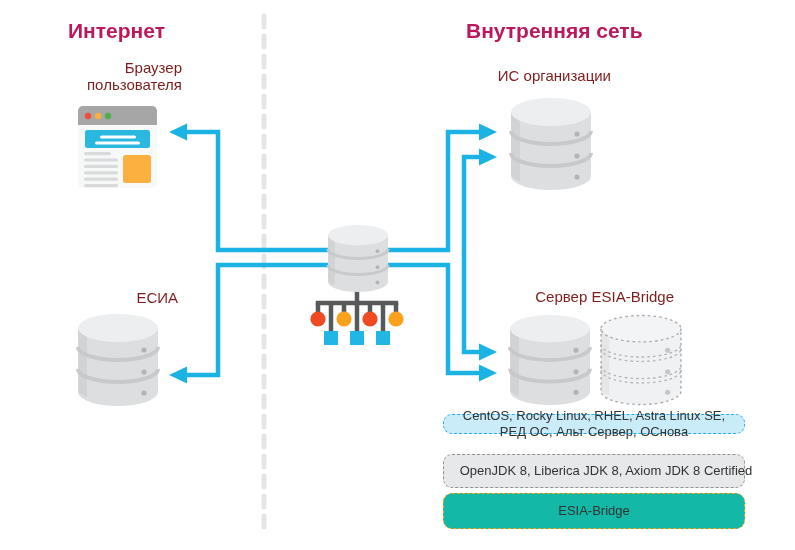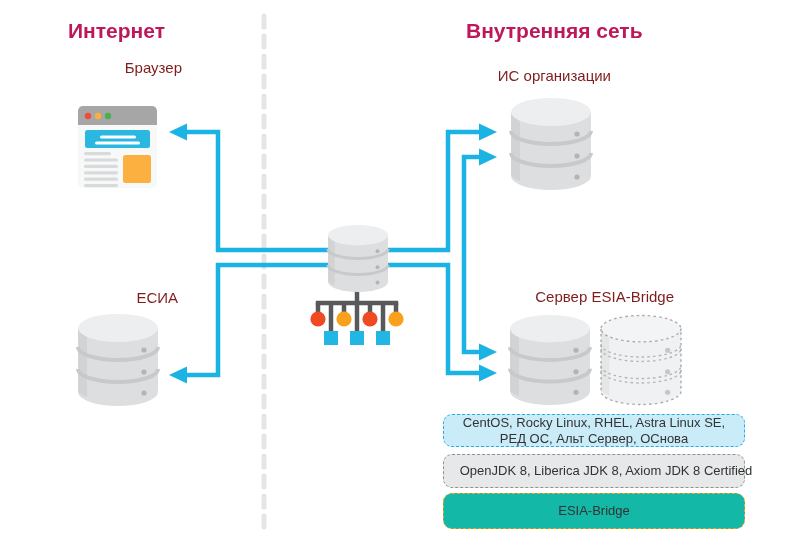--- a/index.html
+++ b/index.html
@@ -38,21 +38,21 @@
     display: flex;
     flex-direction: column;
     align-items: center;
     justify-content: center;
     font-size: 13px;
     line-height: 16px;
     color: #333333;
     text-align: center;
   }
   .info-box span { display: block; white-space: nowrap; }
-  .box-os     { top: 414px; height: 33px; background: #c9ecf8; border: 1.5px dashed #2aabdd; align-items: center; }
+  .box-os     { top: 414px; height: 20px; background: #c9ecf8; border: 1.5px dashed #2aabdd; align-items: center; }
   .box-jdk    { top: 454px; height: 34px; background: #e6e8ea; border: 1.5px dashed #8f9194; padding-left: 24px; }
   .box-bridge { top: 493px; height: 36px; background: #14b8a6; border: 1.5px dashed #f5a21f; }
 </style>
 </head>
 <body>
 
 <div class="stage">
 
   <svg width="795" height="550" viewBox="0 0 795 550">
     <defs>
@@ -150,20 +150,21 @@
 
     <use href="#cyl" transform="translate(510,315) scale(1,0.978)"></use>
     <use href="#cylDashed" transform="translate(600,315) scale(1.025,0.978)"></use>
   </svg>
 
   <div class="section-title" style="left:68px; top:19px;">Интернет</div>
   <div class="section-title" style="left:466px; top:19px;">Внутренняя сеть</div>
 
   <div class="lbl" style="left:62px; top:59px; width:120px;">
     <span>Браузер</span>
+    <span>пользователя</span>
   </div>
 
   <div class="lbl" style="left:58px; top:289px; width:120px;">ЕСИА</div>
 
   <div class="lbl" style="left:491px; top:67px; width:120px;">ИС организации</div>
 
   <div class="lbl" style="left:298px; top:177px; width:120px;">
   </div>
 
   <div class="lbl" style="left:514px; top:288px; width:160px;">Сервер ESIA-Bridge</div>

